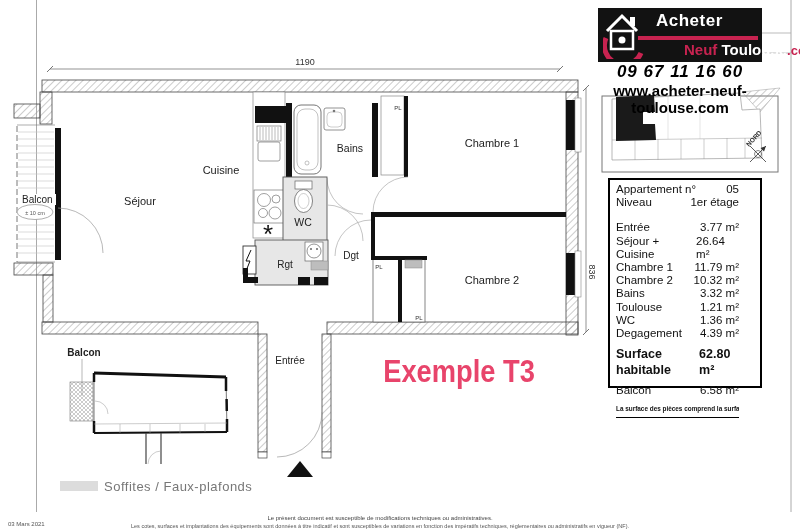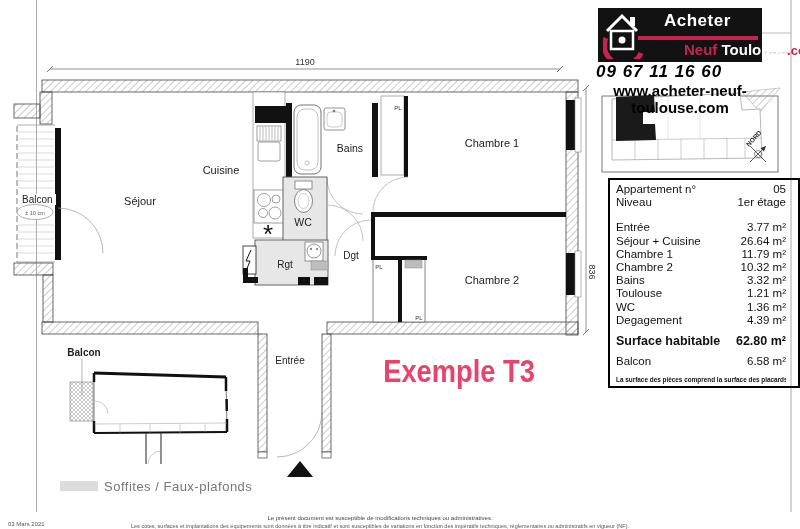--- a/index.html
+++ b/index.html
@@ -1,33 +1,33 @@
 <!DOCTYPE html>
 <html><head>
 <meta charset="utf-8">
 <style>
   html,body{margin:0;padding:0;background:#fff;}
   .page{position:relative;width:800px;height:529px;background:#fff;overflow:hidden;
         font-family:"Liberation Sans",sans-serif;color:#222;}
   svg{position:absolute;left:0;top:0;font-family:"Liberation Sans",sans-serif;}
   
   .logo-box{position:absolute;left:598px;top:8px;width:164px;height:54px;background:#121212;}
-  .logo-acheter{position:absolute;left:58px;top:3px;color:#fff;font-weight:bold;font-size:17px;letter-spacing:.5px;margin-left:8px;}
+  .logo-acheter{position:absolute;left:58px;top:3px;color:#fff;font-weight:bold;font-size:17px;letter-spacing:.5px;}
   .logo-bar{position:absolute;left:40px;top:28px;width:120px;height:4px;background:#c72350;}
   .logo-row2{position:absolute;left:58px;top:33px;font-weight:bold;font-size:15px;white-space:nowrap;margin-left:28px;}
   .logo-neuf{color:#c72350;}
   .logo-toulouse{color:#fff;}
   .logo-com{color:#c72350;font-size:13px;}
-  .phone{position:absolute;left:596px;top:62px;width:168px;
+  .phone{position:absolute;left:596px;top:62px;width:168px;text-align:center;
          font-size:17px;font-weight:bold;font-style:italic;letter-spacing:1px;color:#000;}
   .website{position:absolute;left:596px;top:82px;width:168px;text-align:center;
            font-size:15px;font-weight:bold;color:#000;}
   
-  .panel{position:absolute;left:608px;top:178px;width:192px;height:210px;border:2px solid #000;
-         box-sizing:border-box;padding:3px 12px 0 6px;font-size:11.5px;line-height:13.2px;color:#111;}
+  .panel{position:absolute;left:608px;top:178px;width:154px;height:210px;border:2px solid #000;
+         box-sizing:border-box;padding:3px 21px 0 6px;font-size:11.5px;line-height:13.2px;color:#111;}
   .prow{display:flex;justify-content:space-between;}
   .gap12{height:12px;}.gap6{height:6px;}
   .total{font-weight:bold;font-size:12.5px;line-height:16px;}
   .footnote{font-size:6.4px;font-weight:bold;text-align:center;border-bottom:1.5px solid #000;
             margin-top:5px;padding-bottom:1px;white-space:nowrap;overflow:hidden;}
   
   .example{position:absolute;left:382px;top:354px;width:175px;text-align:center;font-weight:bold;
            font-size:31px;color:#e8446b;transform:scaleX(.88);transform-origin:left center;white-space:nowrap;}
   
   .foot1{position:absolute;left:100px;top:515px;width:560px;text-align:center;font-size:6px;color:#444;}

